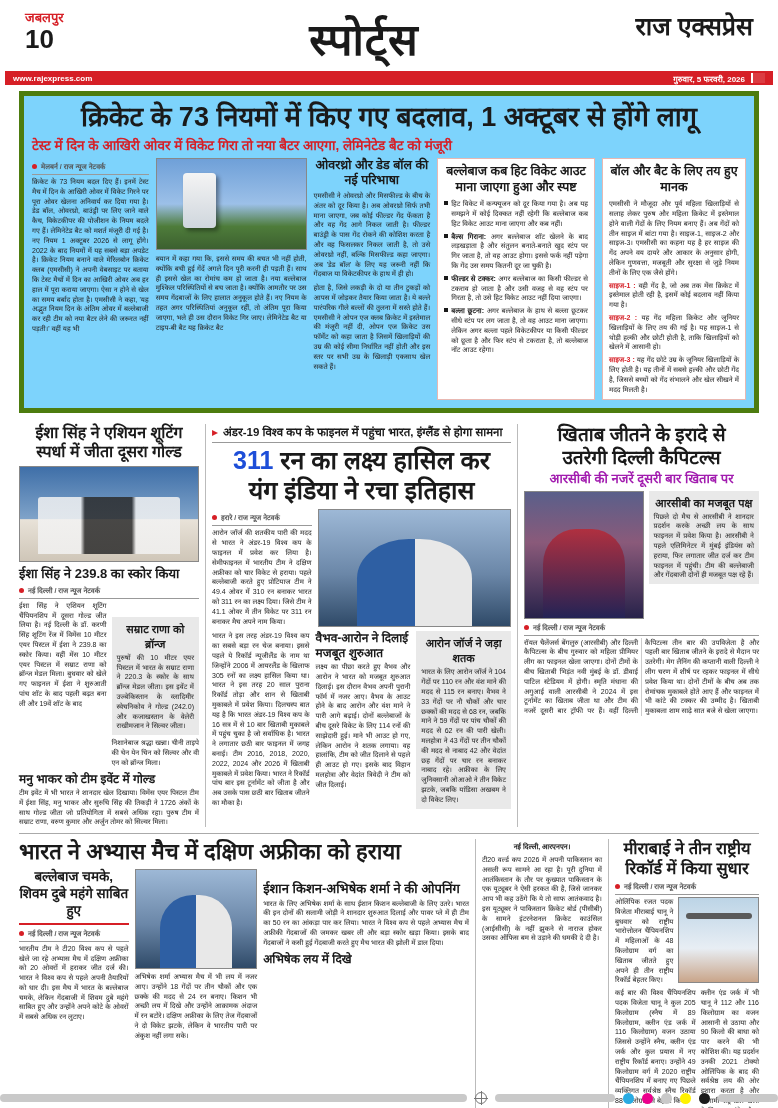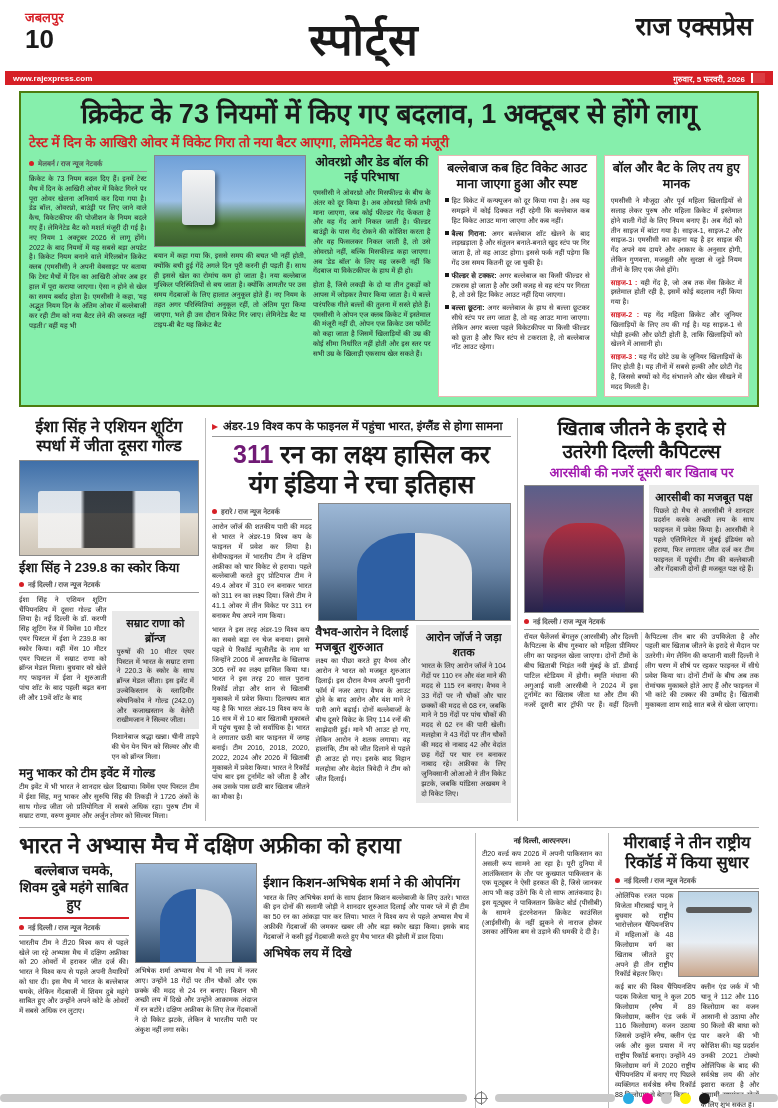--- a/index.html
+++ b/index.html
@@ -12,21 +12,21 @@
   .hdr-left { width:150px; }
   .city { color:#d61f26; font-weight:bold; font-size:13px; }
   .pageno { font-size:26px; font-weight:bold; line-height:1; }
   .masthead { font-size:44px; font-weight:bold; letter-spacing:1px; }
   .brand { font-size:25px; font-weight:bold; width:200px; text-align:right; }
   .redbar { margin-top:3px; background:#d61f26; color:#fff; display:flex; justify-content:space-between; align-items:center; height:14px; padding:0 8px; font-size:8px; font-weight:bold; }
   .redbar .datewrap { display:flex; align-items:center; gap:6px; }
   .redbar .endblock { width:14px; height:10px; background:#fff2; border-left:2px solid #fff; }
 
   
-  .toppanel { margin:6px 14px 0 14px; background:#86efac; border:2px solid #4d7c0f; padding:6px 8px 8px 8px; }
+  .toppanel { margin:6px 14px 0 14px; background:#7dd3fc; border:5px solid #4d7c0f; padding:6px 8px 8px 8px; }
   .top-hl { font-size:27px; font-weight:bold; text-align:center; line-height:1.15; }
   .top-sub { color:#d61f26; font-size:13.5px; font-weight:bold; margin-top:3px; }
   .byline { display:flex; align-items:center; gap:4px; font-size:7px; font-weight:bold; color:#555; margin:4px 0 2px 0; border-bottom:1px solid #999; padding-bottom:3px; }
   .dot { width:5px; height:5px; border-radius:50%; background:#d61f26; flex:0 0 auto; }
   .top-cols { display:flex; gap:7px; margin-top:4px; }
   .bodytxt { font-size:7px; line-height:1.4; text-align:justify; color:#222; }
   .tc1 { width:17%; }
   .tc2 { width:22%; }
   .tc3 { width:17%; }
   .tc4 { width:23%; }
@@ -49,21 +49,21 @@
   .gbox-title { font-size:11px; font-weight:bold; text-align:center; margin-bottom:2px; }
   .subhead { font-size:12px; font-weight:bold; line-height:1.2; margin:4px 0 2px 0; }
   .twocol { column-count:2; column-gap:7px; column-rule:1px solid #ccc; }
 
   
   .m-left { width:180px; flex:0 0 auto; }
   .m-center { flex:1; }
   .m-right { width:235px; flex:0 0 auto; }
   .kicker { display:flex; align-items:center; gap:5px; font-size:11.5px; font-weight:bold; border-bottom:1px solid #999; padding-bottom:3px; }
   .kicker .arrow { color:#d61f26; font-size:12px; }
-  .num-red { color:#701a75; }
+  .num-red { color:#1d4ed8; }
 
   .photo-podium { background:linear-gradient(180deg,#3f6fa8 0%,#7fa3c9 55%,#e8e2d8 56%,#cfc6b8 100%); }
   .photo-podium::after { content:""; position:absolute; left:10%; bottom:8%; width:80%; height:60%; background:linear-gradient(90deg,#f2f2f2 0 30%,#2c2c2c 33% 66%,#f2f2f2 69% 100%); border-radius:3px 3px 0 0; opacity:.85; box-shadow:none; }
   .photo-bat { background:linear-gradient(180deg,#6fa0d8 0%,#9cc0e8 50%,#4e7c3a 75%,#3c6030 100%); }
   .photo-bat::after { content:""; position:absolute; left:18%; top:15%; width:22%; height:62%; background:linear-gradient(180deg,#f4f4f4,#cfd6dd); border-radius:4px; box-shadow:3px 3px 4px #0006; }
   .photo-rcb { background:linear-gradient(180deg,#5a5f8a 0%,#8a5a7a 40%,#27224a 100%); }
   .photo-rcb::after { content:""; position:absolute; left:15%; bottom:0; width:70%; height:70%; background:linear-gradient(180deg,#b03040,#232355); border-radius:40% 40% 0 0; box-shadow:none; }
   .photo-lift { background:linear-gradient(180deg,#bcd4e6 0%,#e8eef4 60%,#c9a58a 100%); }
   .photo-lift::after { content:""; position:absolute; left:8%; top:18%; width:84%; height:7%; background:#5a5a5a; border-radius:3px; box-shadow:none; }
   .photo-hug { background:linear-gradient(180deg,#9db8d6 0%,#6b87a8 55%,#2f4a68 100%); }

